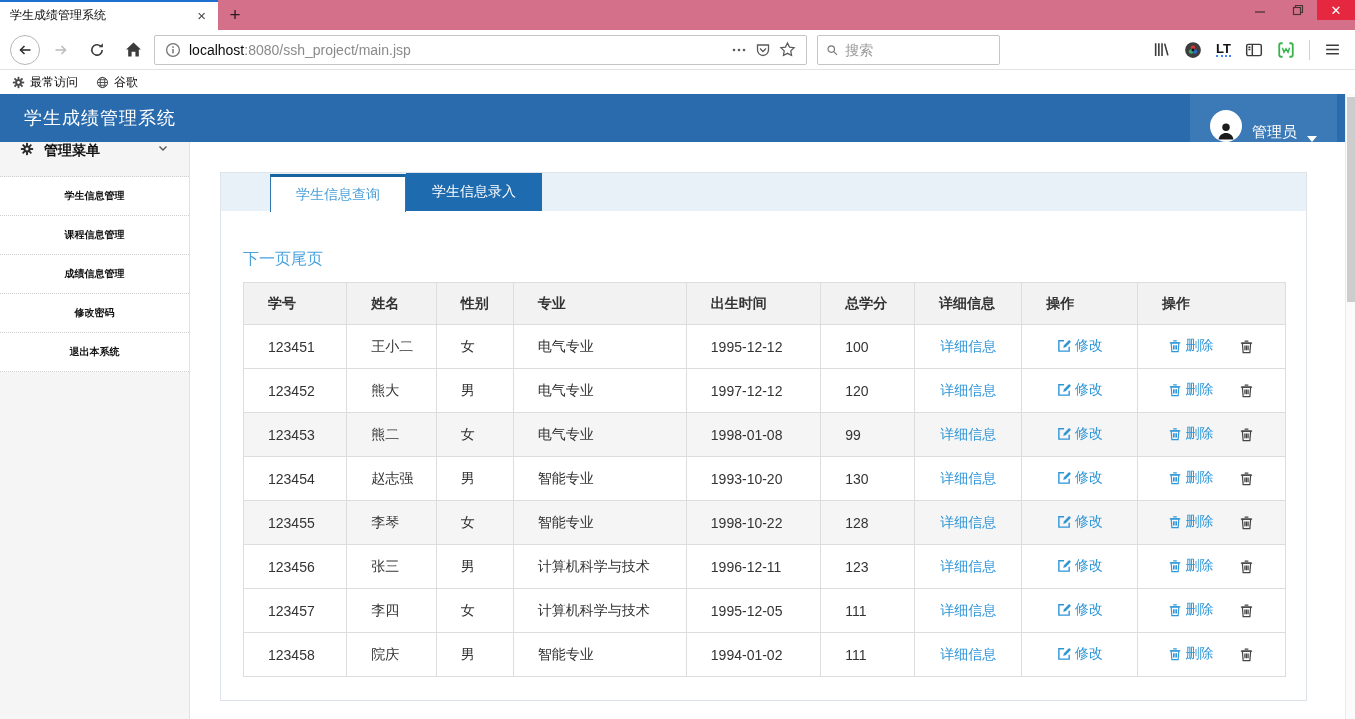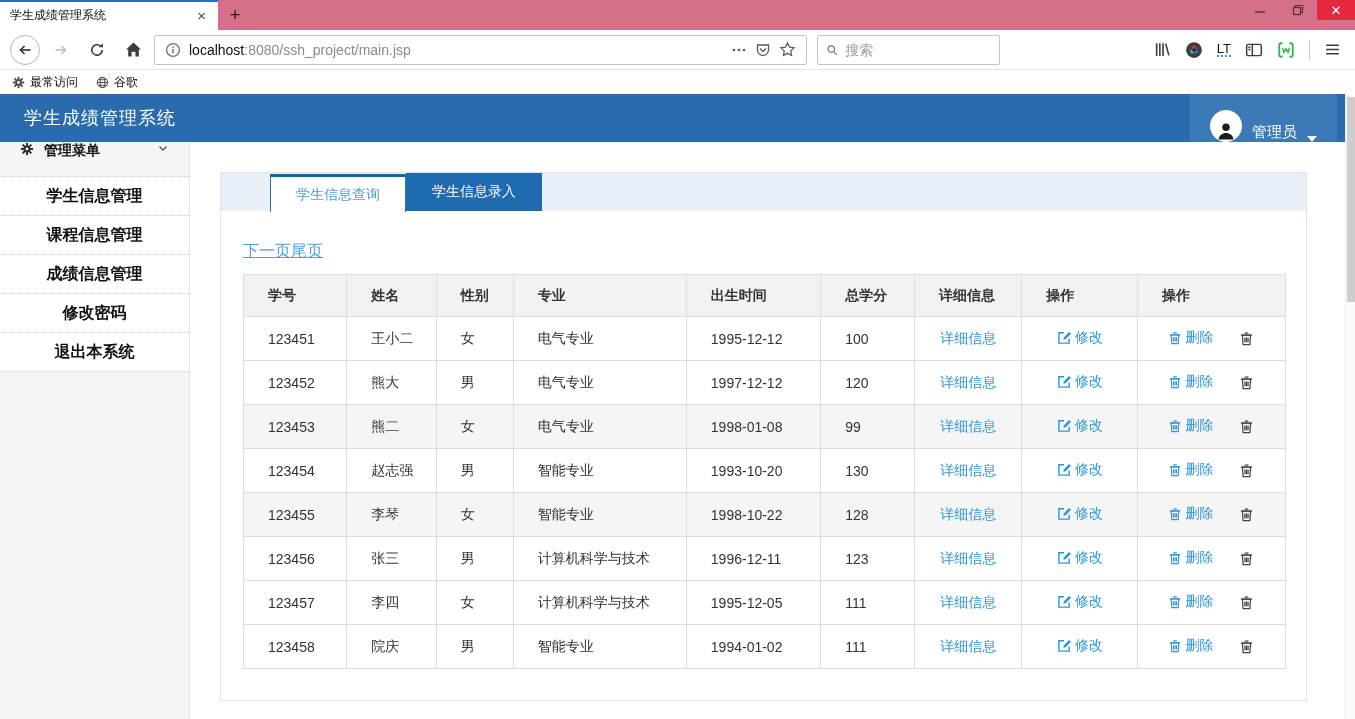--- a/index.html
+++ b/index.html
@@ -22,49 +22,49 @@
   .backbtn { border:1px solid #b6b6b6; border-radius:50%; }
   .urlbar { flex:0 0 653px; height:30px; border:1px solid #c5c5c5; border-radius:2px; background:#fff; display:flex; align-items:center; padding:0 10px; gap:8px; }
   .url-text { flex:1; font-size:14px; white-space:nowrap; overflow:hidden; }
   .url-host { color:#0c0c0d; }
   .url-path { color:#8a8a8a; }
   .searchbar { flex:0 0 183px; height:30px; border:1px solid #c5c5c5; border-radius:2px; display:flex; align-items:center; padding:0 8px; gap:7px; margin-left:4px; }
   .searchbar input { border:none; outline:none; width:100%; font-size:14px; color:#333;
     font-family:"Liberation Sans","DejaVu Sans",sans-serif; }
   .searchbar input::placeholder { color:#9a9a9a; }
   .toolicons { display:flex; align-items:center; gap:14px; margin-left:auto; padding-right:4px; }
-  .lt-badge { font-size:13px; font-weight:normal; color:#111; border-bottom:2px dotted #4285f4; line-height:1.05; }
+  .lt-badge { font-size:13px; font-weight:bold; color:#111; border-bottom:2px dotted #4285f4; line-height:1.05; }
   .tool-sep { width:1px; height:20px; background:#d0d0d0; }
 
   .bookmarksbar { height:24px; background:#fff; display:flex; align-items:center; gap:18px; padding:0 12px; }
   .bookmark { display:flex; align-items:center; gap:5px; font-size:12px; color:#0c0c0d; }
 
   
   .appheader { height:48px; background:var(--header_blue,#2a6bad); display:flex; align-items:center; padding-left:24px; }
   .app-title { color:#fff; font-size:18px; letter-spacing:1px; }
   .user-chip { margin-left:auto; margin-right:18px; height:48px; background:var(--header_chip_blue,#3b79b7); display:flex; align-items:flex-end; gap:10px; padding:0 20px; }
   .avatar { width:32px; height:32px; background:#fff; border-radius:50%; display:flex; align-items:flex-end; justify-content:center; overflow:hidden; }
   .user-name { color:#fff; font-size:15px; }
   .caret-down { width:0; height:0; border-left:5px solid transparent; border-right:5px solid transparent; border-top:6px solid #fff; }
 
   
   .layout { display:flex; height:calc(719px - 94px - 48px); }
   .sidebar { width:190px; background:#f5f5f5; border-right:1px solid #e2e2e2; flex:0 0 auto; }
   .menu-head { height:35px; display:flex; align-items:flex-start; gap:10px; padding:0 20px; font-size:14px; font-weight:bold; color:#111; border-bottom:1px dotted #cfcfcf; }
   .menu-head .chev { margin-left:auto; }
-  .side-item { height:39px; background:#fff; border-bottom:1px dotted #cfcfcf; display:flex; align-items:center; justify-content:center; font-size:16px; font-weight:bold; color:#111; cursor:pointer; }
+  .side-item { height:39px; background:#fff; border-bottom:1px dotted #cfcfcf; display:flex; align-items:center; justify-content:center; font-size:10px; font-weight:bold; color:#111; cursor:pointer; }
 
   .main { flex:1; background:#fff; position:relative; }
   .panel { margin:30px 48px 0 30px; border:1px solid #dde3e9; height:529px; }
   .tabstrip { background:var(--tabstrip_bg,#e9f1f8); display:flex; padding-left:49px; height:38px; align-items:flex-end; }
   .tab { width:136px; height:35px; display:flex; align-items:center; justify-content:center; font-size:14px; cursor:pointer; }
   .tab.active { background:#fff; color:var(--tab_active_text,#4a9ed8); border-top:3px solid var(--tab_active_border,#17659f); border-left:1px solid #2e75ad; border-right:1px solid #2e75ad; height:38px; margin-bottom:-1px; }
   .tab.inactive { background:var(--tab_blue,#1e6bb0); color:#fff; height:38px; }
   .panel-body { padding:14px 20px 0 22px; background:#fff; }
-  .pagination { font-size:16px; color:var(--pagination_blue,#4aa3de); margin:16px 0 12px 0;text-decoration:underline; }
+  .pagination { font-size:16px; color:var(--pagination_blue,#4aa3de); margin:24px 0 12px 0; }
   .pagination a { color:var(--pagination_blue,#4aa3de); text-decoration:none; cursor:pointer; }
 
   table { width:100%; border-collapse:collapse; table-layout:fixed; }
   th, td { border:1px solid #ddd; font-size:14px; color:#333; overflow:hidden; white-space:nowrap; }
   th { background:#f2f2f2; font-weight:bold; height:42px; text-align:left; padding-left:24px; }
   td { height:44px; text-align:left; padding-left:24px; }
   th.c, td.c { text-align:center; padding-left:0; }
   tr.shaded td { background:#f5f5f5; }
   .col-id{width:9.9%} .col-name{width:8.6%} .col-gender{width:7.4%} .col-major{width:16.6%}
   .col-birth{width:12.9%} .col-credit{width:9%} .col-detail{width:10.3%} .col-edit{width:11.1%} .col-del{width:14.2%}

